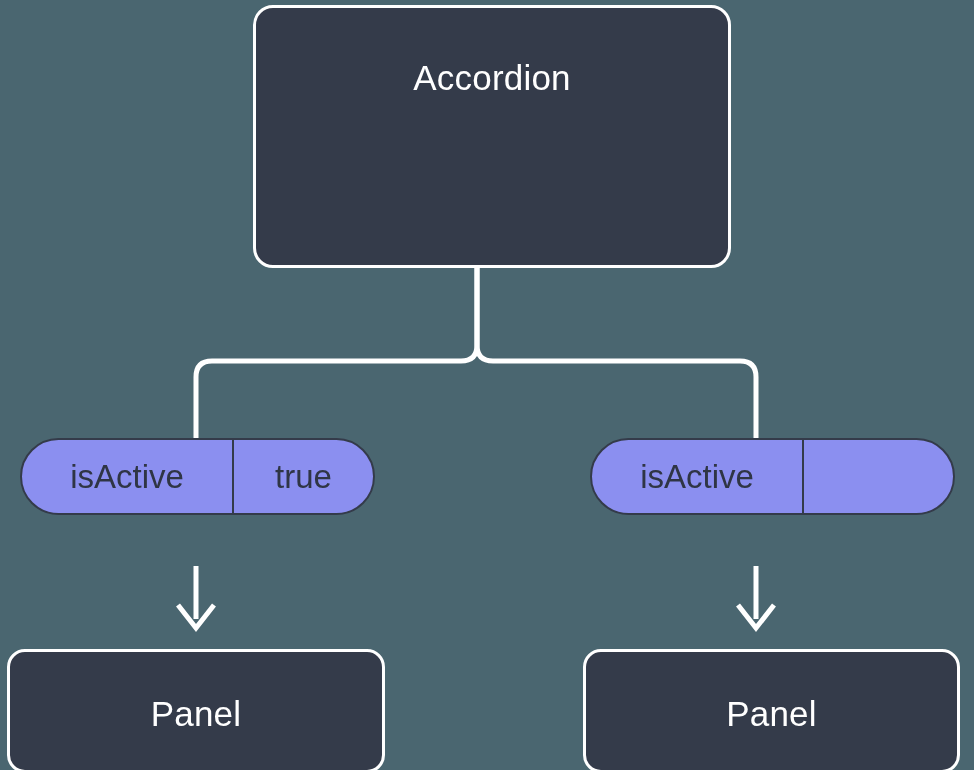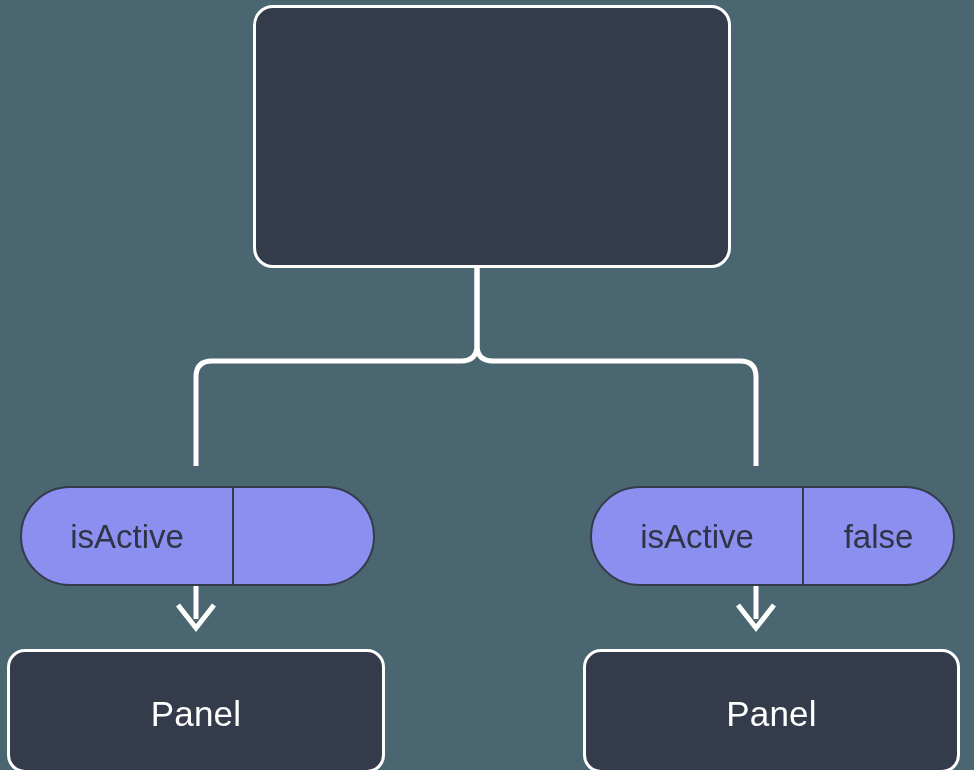--- a/index.html
+++ b/index.html
@@ -107,22 +107,22 @@
     border-right: 2px solid #8b8ff0;
   }
   .pill-outlined .pill-value {
     flex: 1;
     color: #8b8ff0;
     font-size: 34px;
   }
 
   
   .pill-filled {
-    top: 486px;
-    height: 100px;
+    top: 438px;
+    height: 77px;
     background: #8b8ff0;
     border: 2px solid #343b4a;
   }
   .pill-filled .pill-key,
   .pill-filled .pill-value {
     color: #2f3545;
     font-size: 33px;
   }
   .pill-filled .pill-key {
     border-right: 2px solid #343b4a;
@@ -157,30 +157,31 @@
     <path d="M 493 361 L 740 361 Q 756 361 756 377 L 756 466" fill="none" stroke="#ffffff" stroke-width="5" stroke-linecap="butt"></path>
 
     <line x1="196" y1="566" x2="196" y2="619" stroke="#ffffff" stroke-width="5"></line>
     <path d="M 178 605 L 196 628 L 214 605" fill="none" stroke="#ffffff" stroke-width="5" stroke-linecap="butt" stroke-linejoin="miter"></path>
 
     <line x1="756" y1="566" x2="756" y2="619" stroke="#ffffff" stroke-width="5"></line>
     <path d="M 738 605 L 756 628 L 774 605" fill="none" stroke="#ffffff" stroke-width="5" stroke-linecap="butt" stroke-linejoin="miter"></path>
   </svg>
 
   <div class="component-box box-accordion">
+    <div class="component-title">Accordion</div>
 
   </div>
 
   <div class="state-pill pill-filled pill-isactive-true">
     <div class="pill-key">isActive</div>
+    <div class="pill-value">true</div>
   </div>
 
   <div class="state-pill pill-filled pill-isactive-false">
     <div class="pill-key">isActive</div>
-    <div class="pill-value">false</div>
   </div>
 
   <div class="component-box box-panel-left">
     <div class="component-title">Panel</div>
   </div>
 
   <div class="component-box box-panel-right">
     <div class="component-title">Panel</div>
   </div>
 

